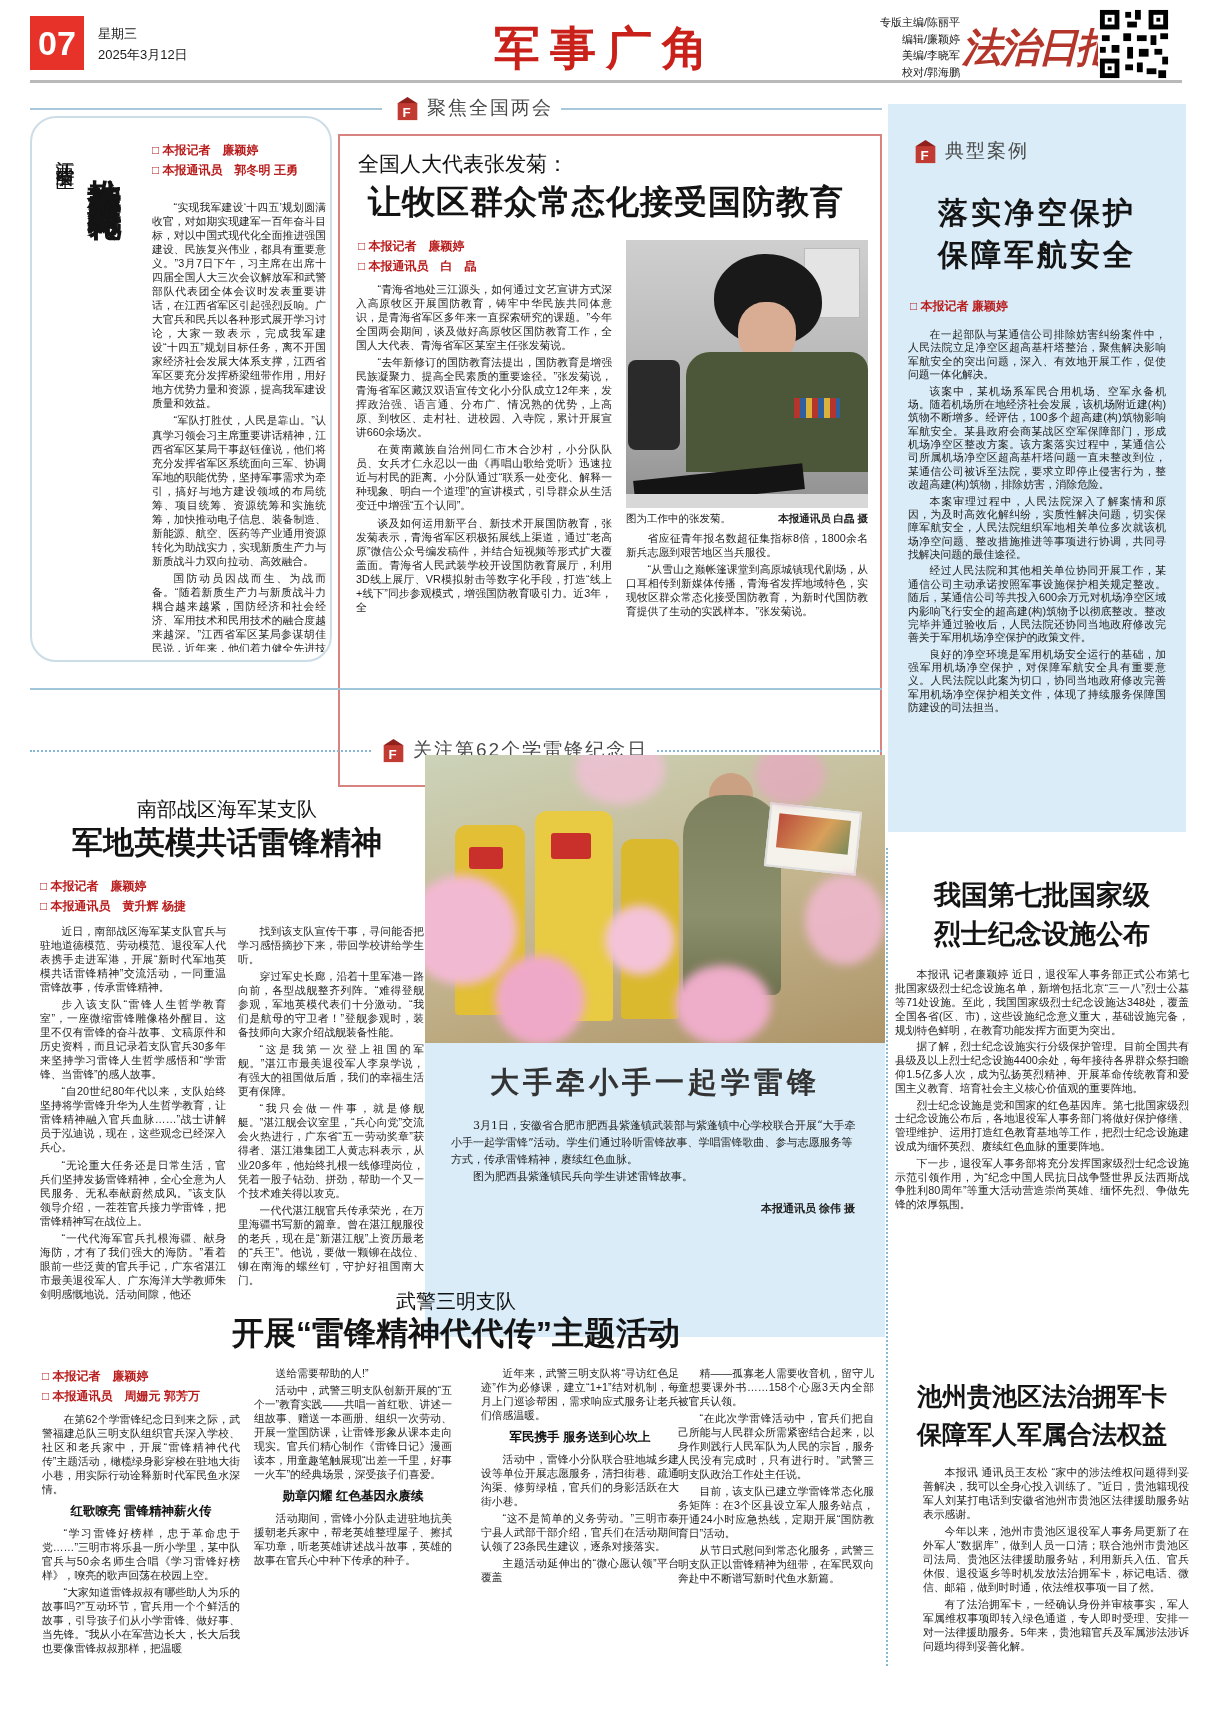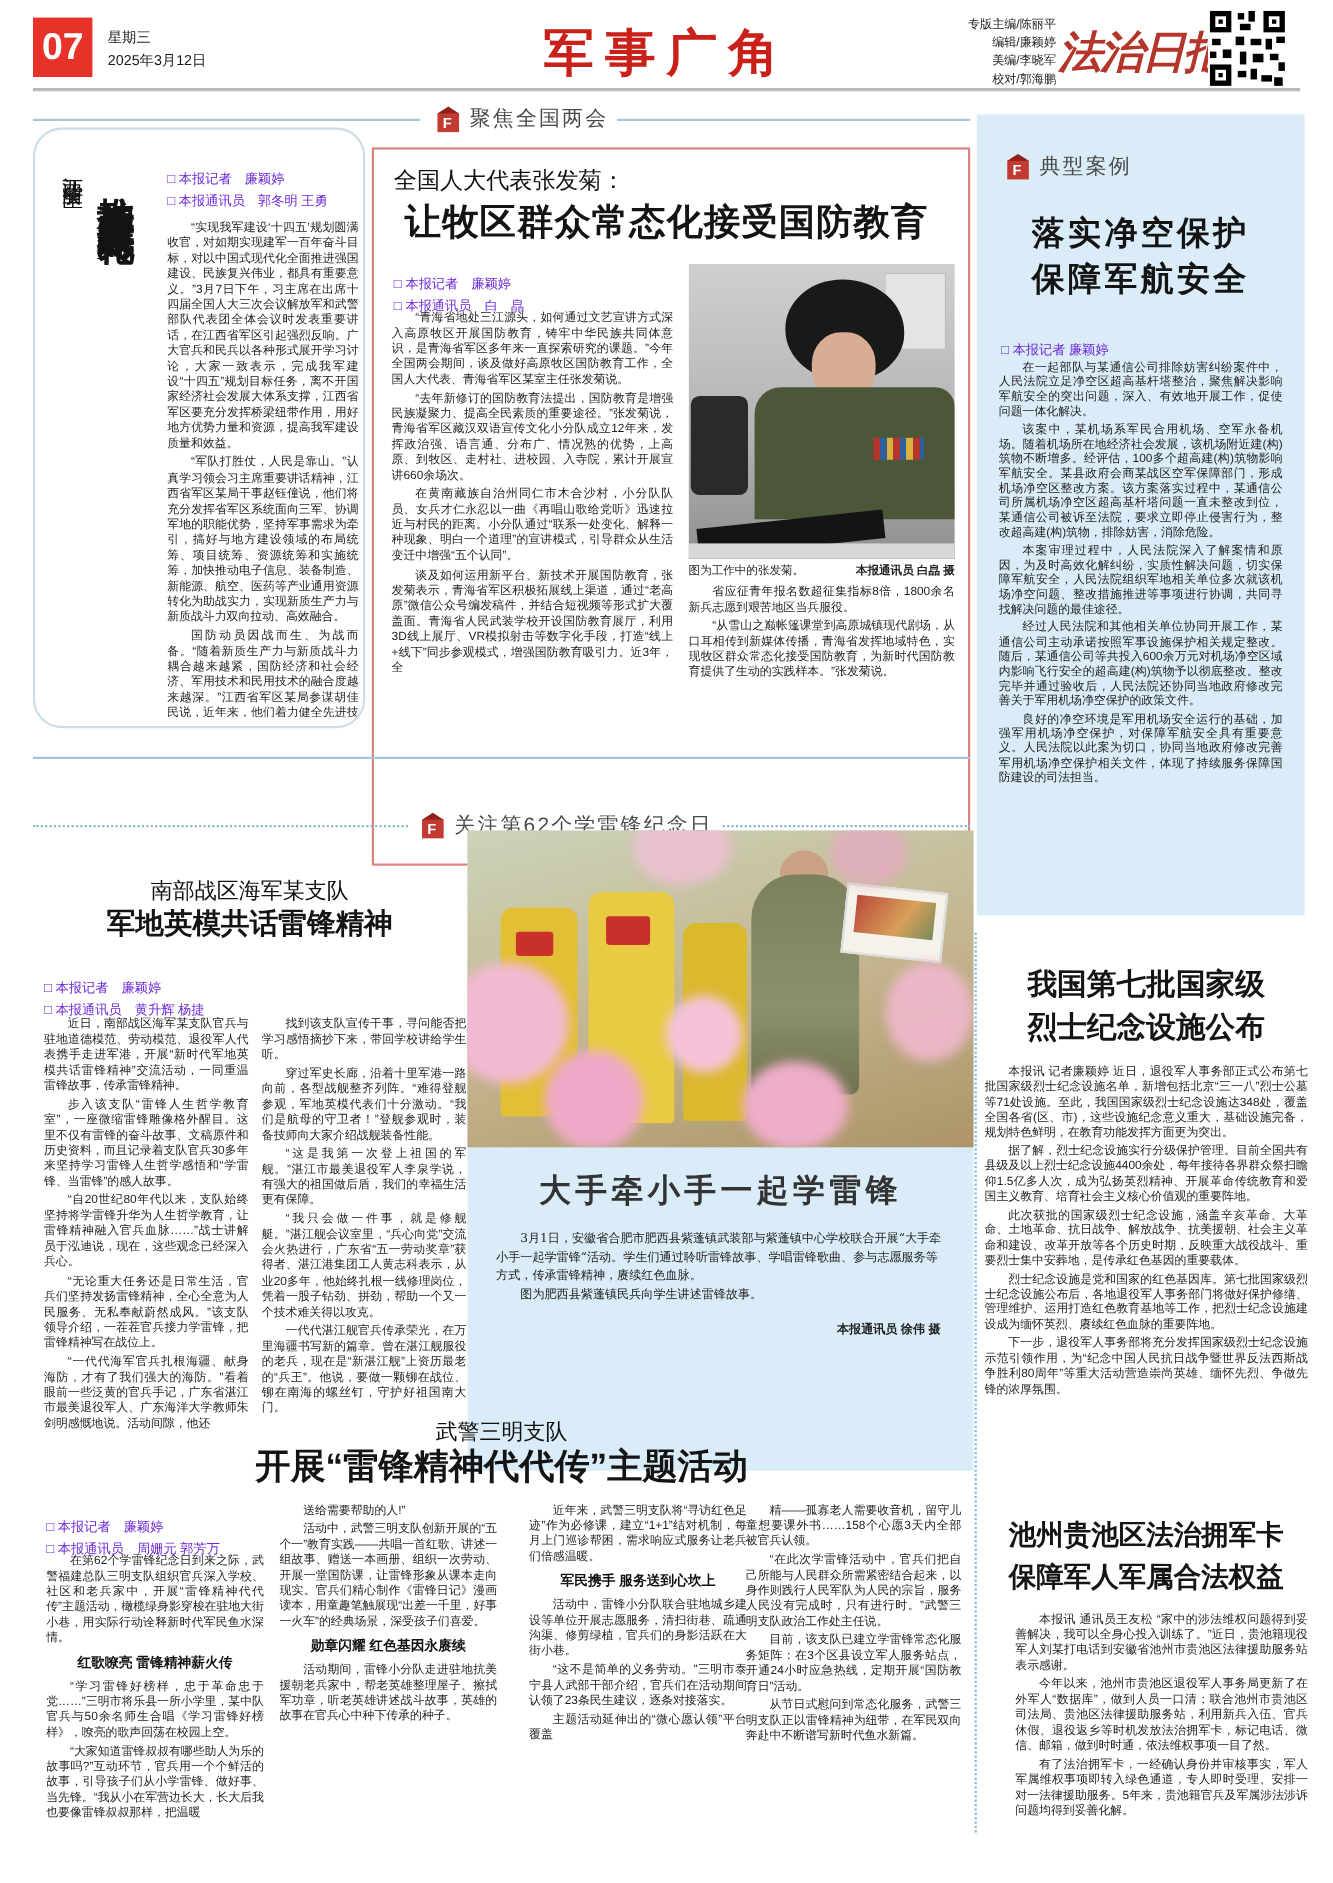--- a/index.html
+++ b/index.html
@@ -18,21 +18,21 @@
               font-family:"DejaVu Serif", serif; color:#b4362b; letter-spacing:-2px; white-space:nowrap; }
   .qr { position:absolute; left:1098px; top:8px; width:72px; height:72px; }
   .header-rule { position:absolute; left:30px; top:80px; width:1152px; height:3px; background:#b9b9b9; }
 
   
   .badge { position:absolute; display:flex; align-items:center; gap:6px; background:#fff; padding:0 8px;
            font-size:19px; color:#4a4a4a; letter-spacing:2px; }
   .cube { width:27px; height:25px; }
   .bodytext p.para { text-indent:2em; text-align:justify; font-size:10.8px; line-height:1.3; color:#1d1d1d; margin-bottom:3px; }
   .bodytext .subhead { text-align:center; font-weight:bold; font-size:12.5px; color:#111; margin:7px 0 6px; }
-  .byline { font-size:12px; font-weight:normal; color:#6d28d9; line-height:1.7;margin-top:12px; }
+  .byline { font-size:12px; font-weight:bold; color:#b91c1c; line-height:1.7; }
   .kicker { color:#111; }
 
   
   .line-ts-left  { position:absolute; left:30px;  top:108px; width:352px; height:2px; background:#a6c8da; }
   .line-ts-right { position:absolute; left:556px; top:108px; width:326px; height:2px; background:#a6c8da; }
   .badge-two-sessions { left:386px; top:95px; }
 
   .art-jiangxi { position:absolute; left:30px; top:116px; width:302px; height:546px;
                  border:2px solid #ccdde7; border-radius:26px; overflow:hidden; }
   .jx-kicker { position:absolute; left:20px; top:28px; writing-mode:vertical-rl; font-size:19px; letter-spacing:3px; color:#111; }
@@ -72,21 +72,21 @@
 
   .line-ts-bottom { position:absolute; left:30px; top:688px; width:852px; height:2px; background:#9fc6da; }
 
   
   .dotted-mid { position:absolute; left:30px; top:750px; width:852px; border-top:2px dotted #86b7d4; }
   .badge-leifeng { left:372px; top:737px; }
   .dotted-vert { position:absolute; left:886px; top:848px; height:818px; border-left:2px dotted #86b7d4; }
 
   .art-navy { position:absolute; left:30px; top:760px; width:394px; height:544px; }
   .navy-kicker { position:absolute; left:0; width:100%; top:36px; text-align:center; font-size:20px; color:#111; }
-  .navy-title { position:absolute; left:0; width:100%; top:62px; text-align:center; font-size:26px; font-weight:700; color:#141414; }
+  .navy-title { position:absolute; left:0; width:100%; top:62px; text-align:center; font-size:31px; font-weight:700; color:#141414; }
   .navy-byline { position:absolute; left:10px; top:116px; }
   .navy-col1 { position:absolute; left:10px; top:164px; width:186px; height:376px; overflow:hidden; }
   .navy-col2 { position:absolute; left:208px; top:164px; width:186px; height:376px; overflow:hidden; }
 
   .panel-photo { position:absolute; left:425px; top:755px; width:460px; height:582px; background:#d9ecf7; }
   .photo-leifeng { position:relative; width:460px; height:288px; overflow:hidden;
                    background:linear-gradient(165deg,#ccd3b9 0%,#c3b48d 55%,#ad9468 100%); }
   .blob { position:absolute; border-radius:50%; filter:blur(5px); }
   .pl-student { position:absolute; background:#e2bf35; border-radius:12px 12px 4px 4px; }
   .pl-scarf { position:absolute; background:#c9302b; border-radius:3px; }
@@ -321,21 +321,20 @@
   </div>
 
   <div class="art-martyrs">
     <div class="martyrs-title">
       <div>我国第七批国家级</div>
       <div>烈士纪念设施公布</div>
     </div>
     <div class="martyrs-body bodytext">
         <p class="para">本报讯 记者廉颖婷 近日，退役军人事务部正式公布第七批国家级烈士纪念设施名单，新增包括北京“三一八”烈士公墓等71处设施。至此，我国国家级烈士纪念设施达348处，覆盖全国各省(区、市)，这些设施纪念意义重大，基础设施完备，规划特色鲜明，在教育功能发挥方面更为突出。</p>
         <p class="para">据了解，烈士纪念设施实行分级保护管理。目前全国共有县级及以上烈士纪念设施4400余处，每年接待各界群众祭扫瞻仰1.5亿多人次，成为弘扬英烈精神、开展革命传统教育和爱国主义教育、培育社会主义核心价值观的重要阵地。</p>
-        <p class="para">此次获批的国家级烈士纪念设施，涵盖辛亥革命、大革命、土地革命、抗日战争、解放战争、抗美援朝、社会主义革命和建设、改革开放等各个历史时期，反映重大战役战斗、重要烈士集中安葬地，是传承红色基因的重要载体。</p>
         <p class="para">烈士纪念设施是党和国家的红色基因库。第七批国家级烈士纪念设施公布后，各地退役军人事务部门将做好保护修缮、管理维护、运用打造红色教育基地等工作，把烈士纪念设施建设成为缅怀英烈、赓续红色血脉的重要阵地。</p>
         <p class="para">下一步，退役军人事务部将充分发挥国家级烈士纪念设施示范引领作用，为“纪念中国人民抗日战争暨世界反法西斯战争胜利80周年”等重大活动营造崇尚英雄、缅怀先烈、争做先锋的浓厚氛围。</p>
       </div>
   </div>
 
   <div class="art-wujing">
     <div class="wj-kicker">武警三明支队</div>
     <div class="wj-title">开展“雷锋精神代代传”主题活动</div>
     <div class="wj-byline byline">
       <div>□ 本报记者　廉颖婷</div>

